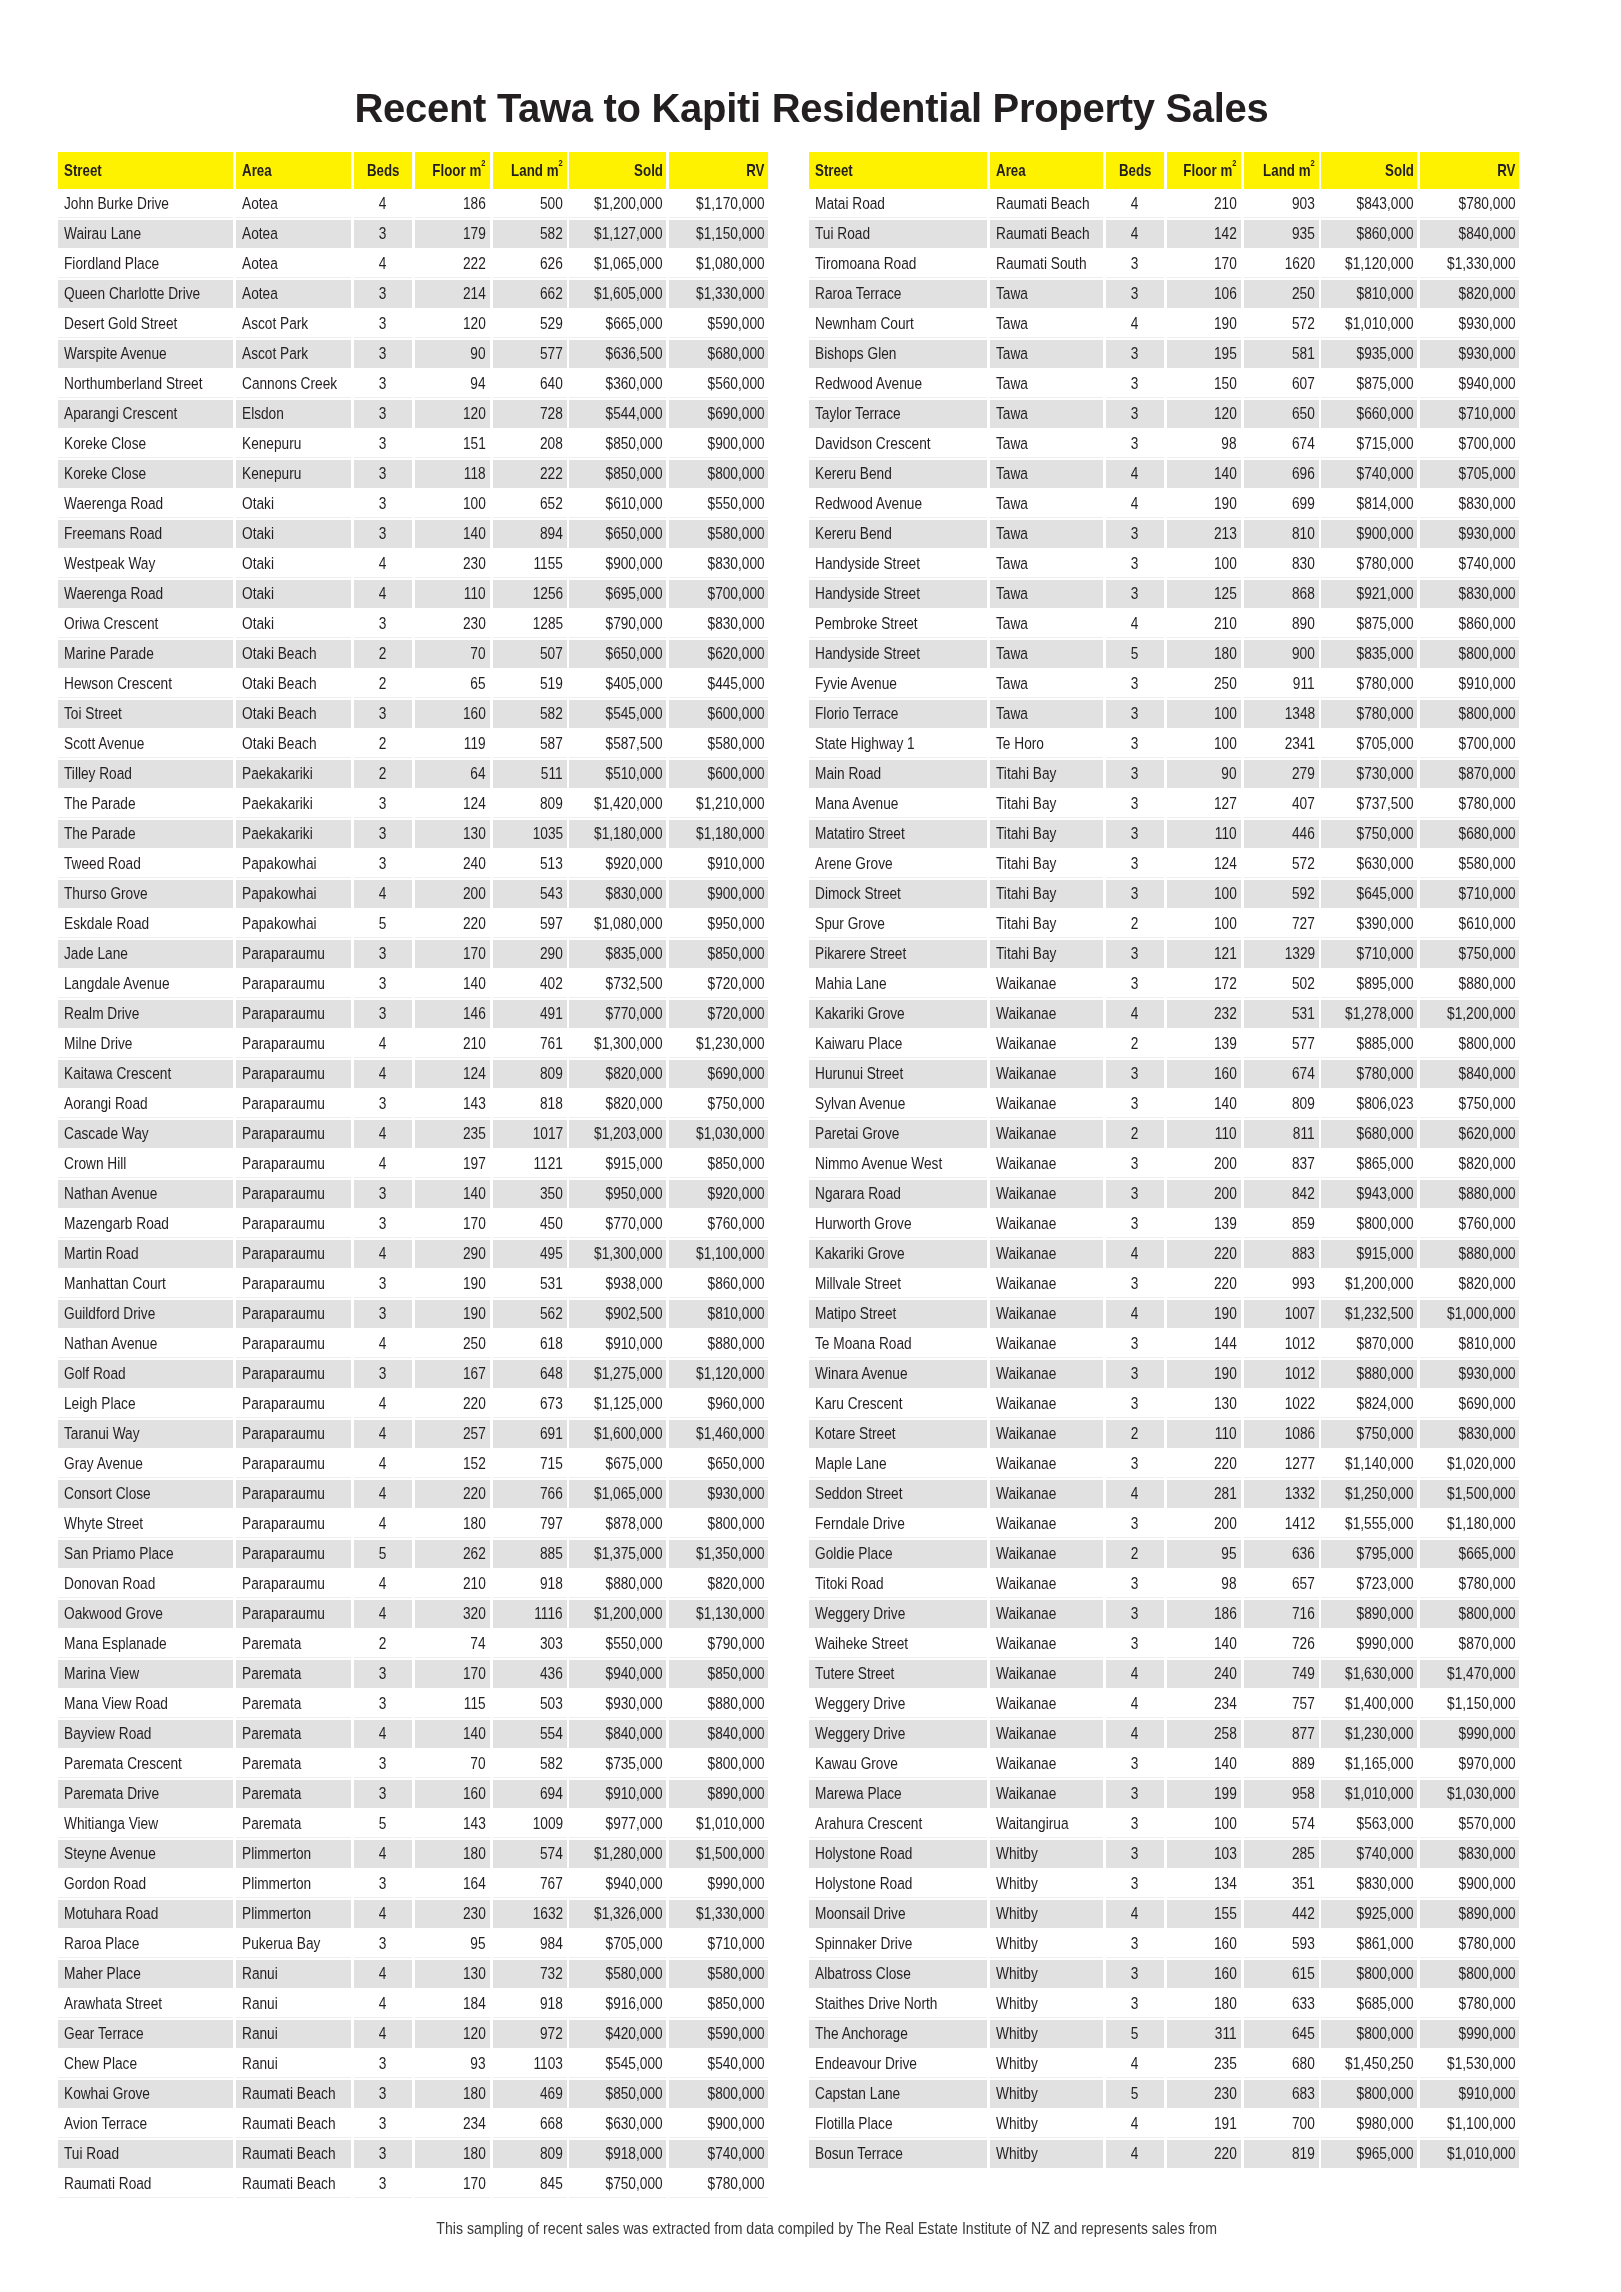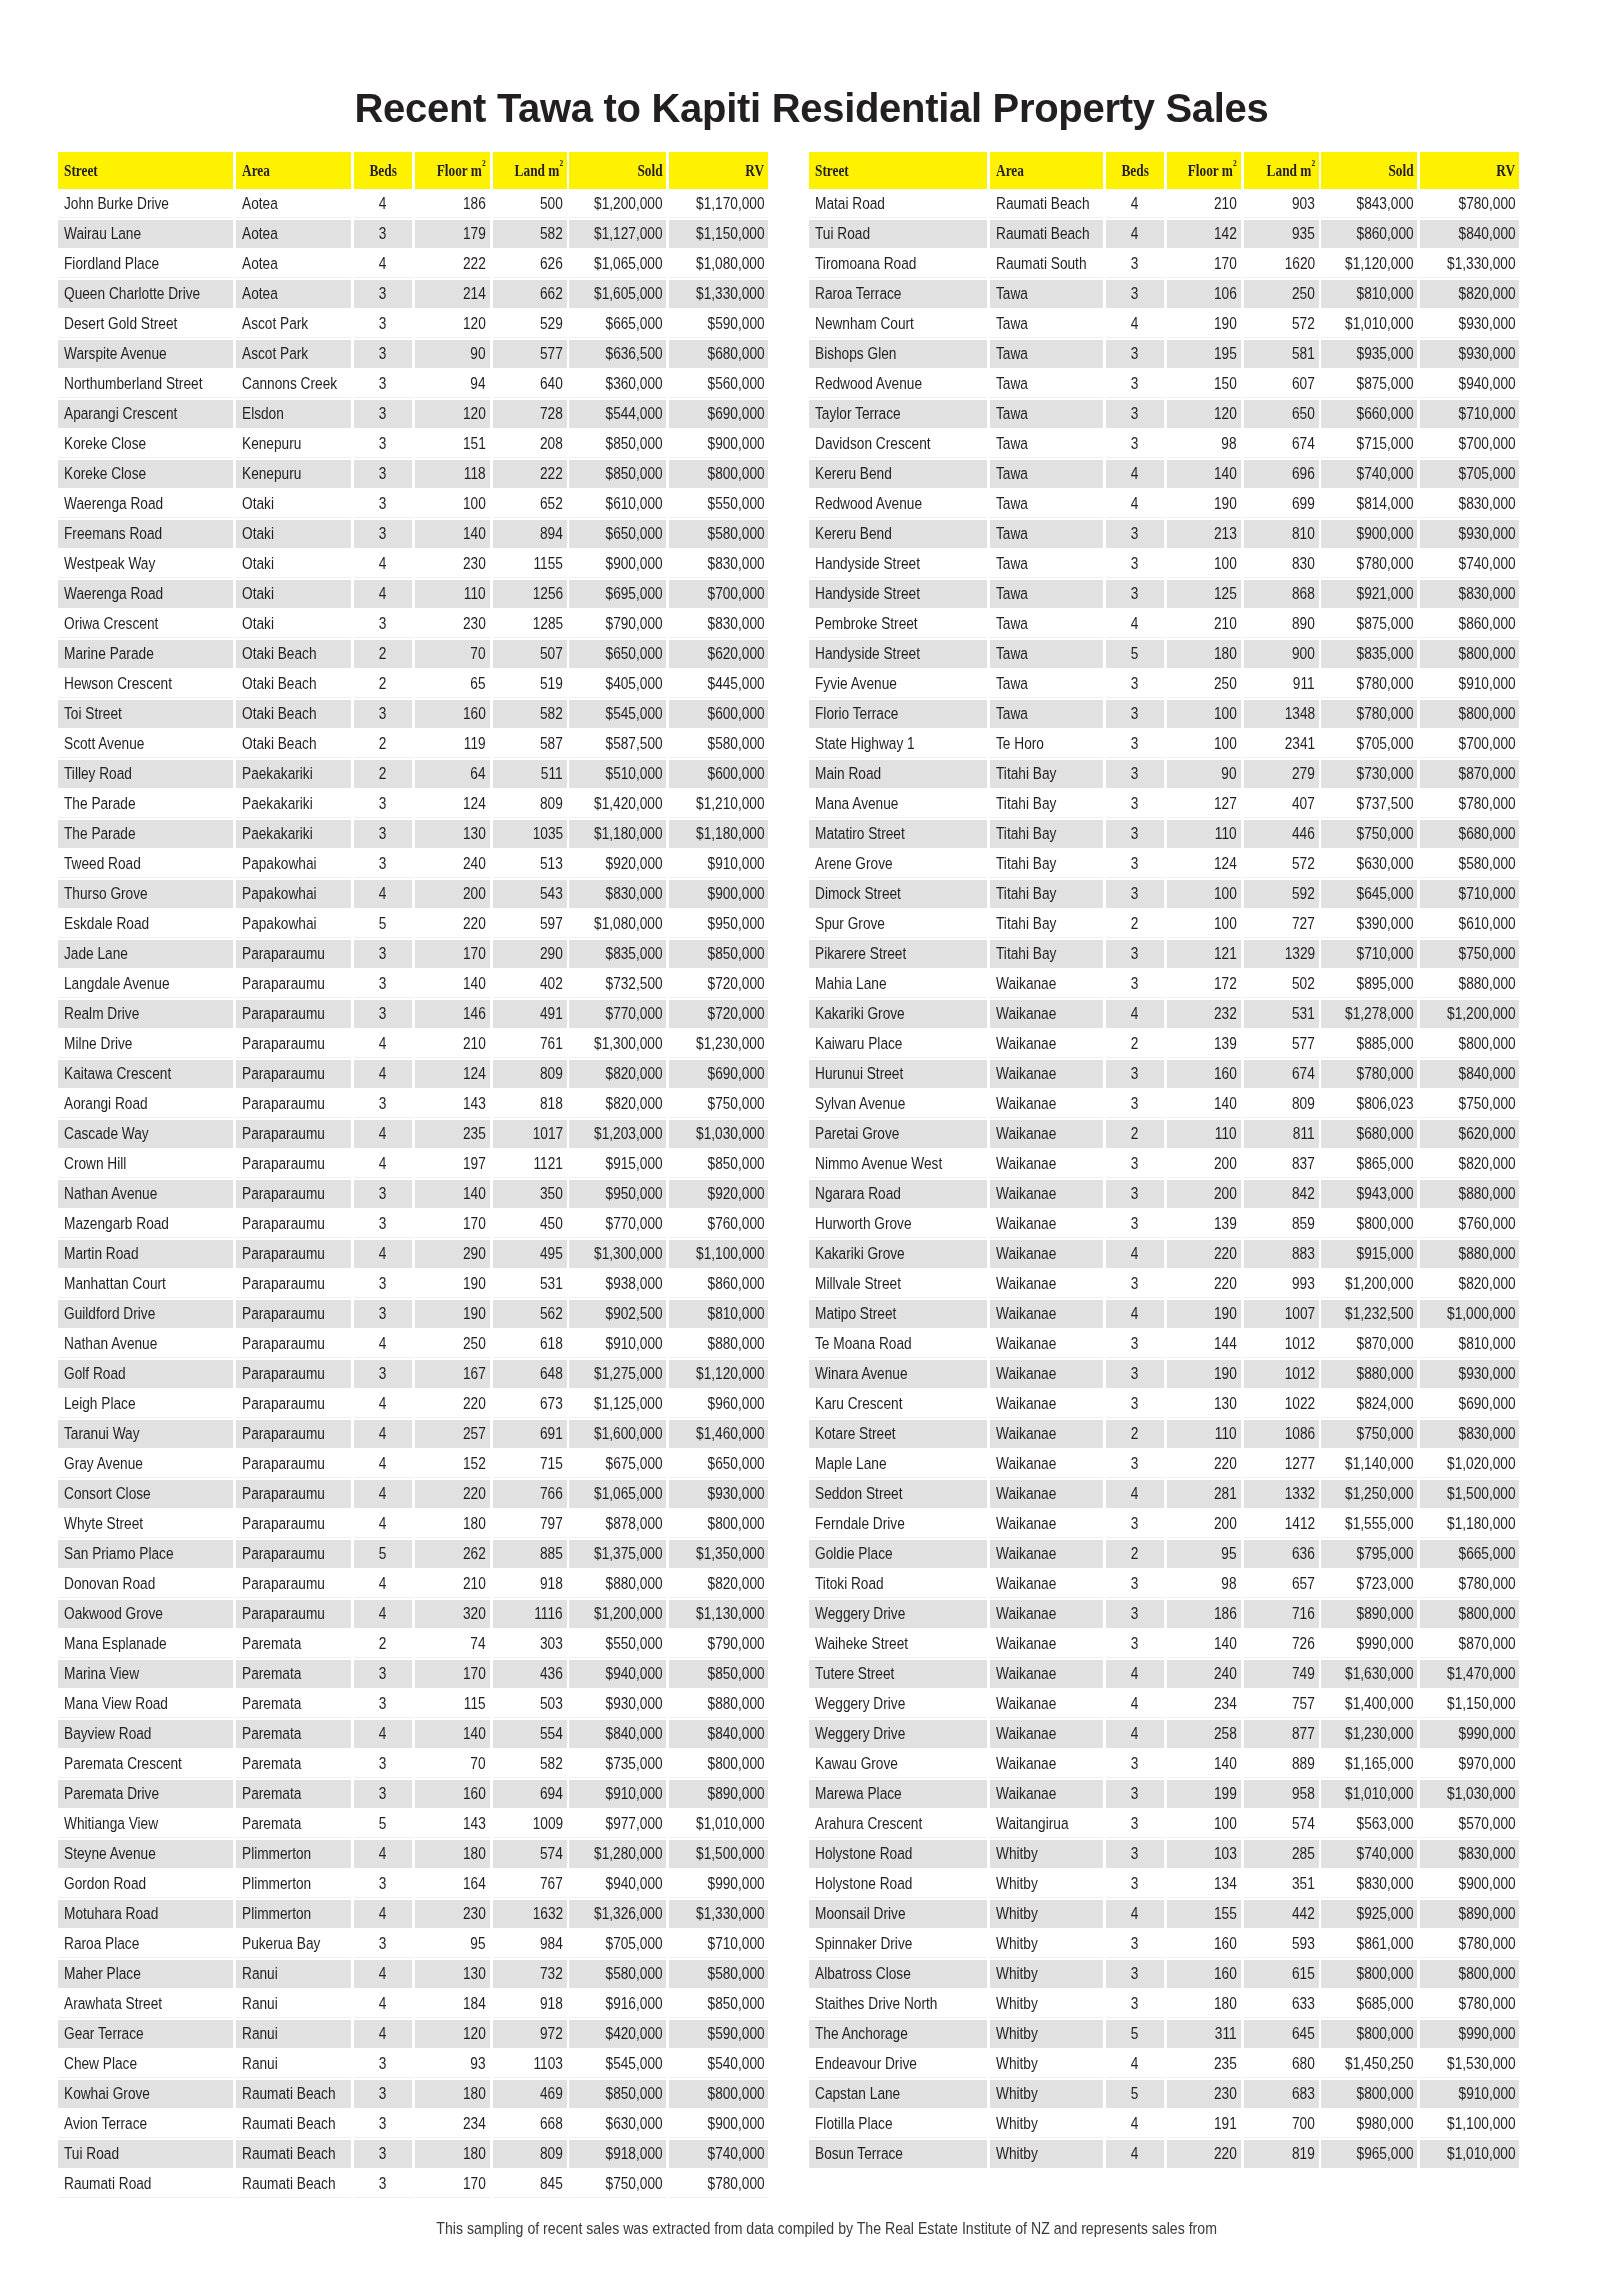--- a/index.html
+++ b/index.html
@@ -19,21 +19,21 @@
     font-size: 16.7px; line-height: 27.4px; color: #231f20; white-space: nowrap; overflow: hidden;
     transform-origin: left center;
   }
   .cell span { display: inline-block; transform: scaleX(0.82); transform-origin: left center; }
   .cell.r { text-align: right; padding-right: 3.9px; }
   .cell.r span { transform-origin: right center; }
   .cell.c { text-align: center; }
   .cell.c span { transform-origin: center center; }
   .cell.l { padding-left: 5.9px; }
   .hdr { height: 37px; }
-  .hdr .cell { background: #fff200; height: 37px; margin-top: 0; line-height: 37px; font-family: Liberation Serif, serif; font-weight: bold; font-size: 15.7px; }
+  .hdr .cell { background: #fff200; height: 37px; margin-top: 0; line-height: 37px; font-family: Liberation Sans, sans-serif; font-weight: bold; font-size: 15.7px; }
   .hdr .cell span { transform: scaleX(0.85); }
   .row.alt .cell { background: #e1e1e1; }
   .row.plain .cell { border-bottom: 1px solid #eeeeee; }
   
   .left .w-street { width: 175px; }
   .left .w-area { width: 115px; }
   .left .w-beds { width: 58px; }
   .left .w-floor { width: 75px; }
   .left .w-land { width: 74px; }
   .left .w-sold { width: 97px; }

